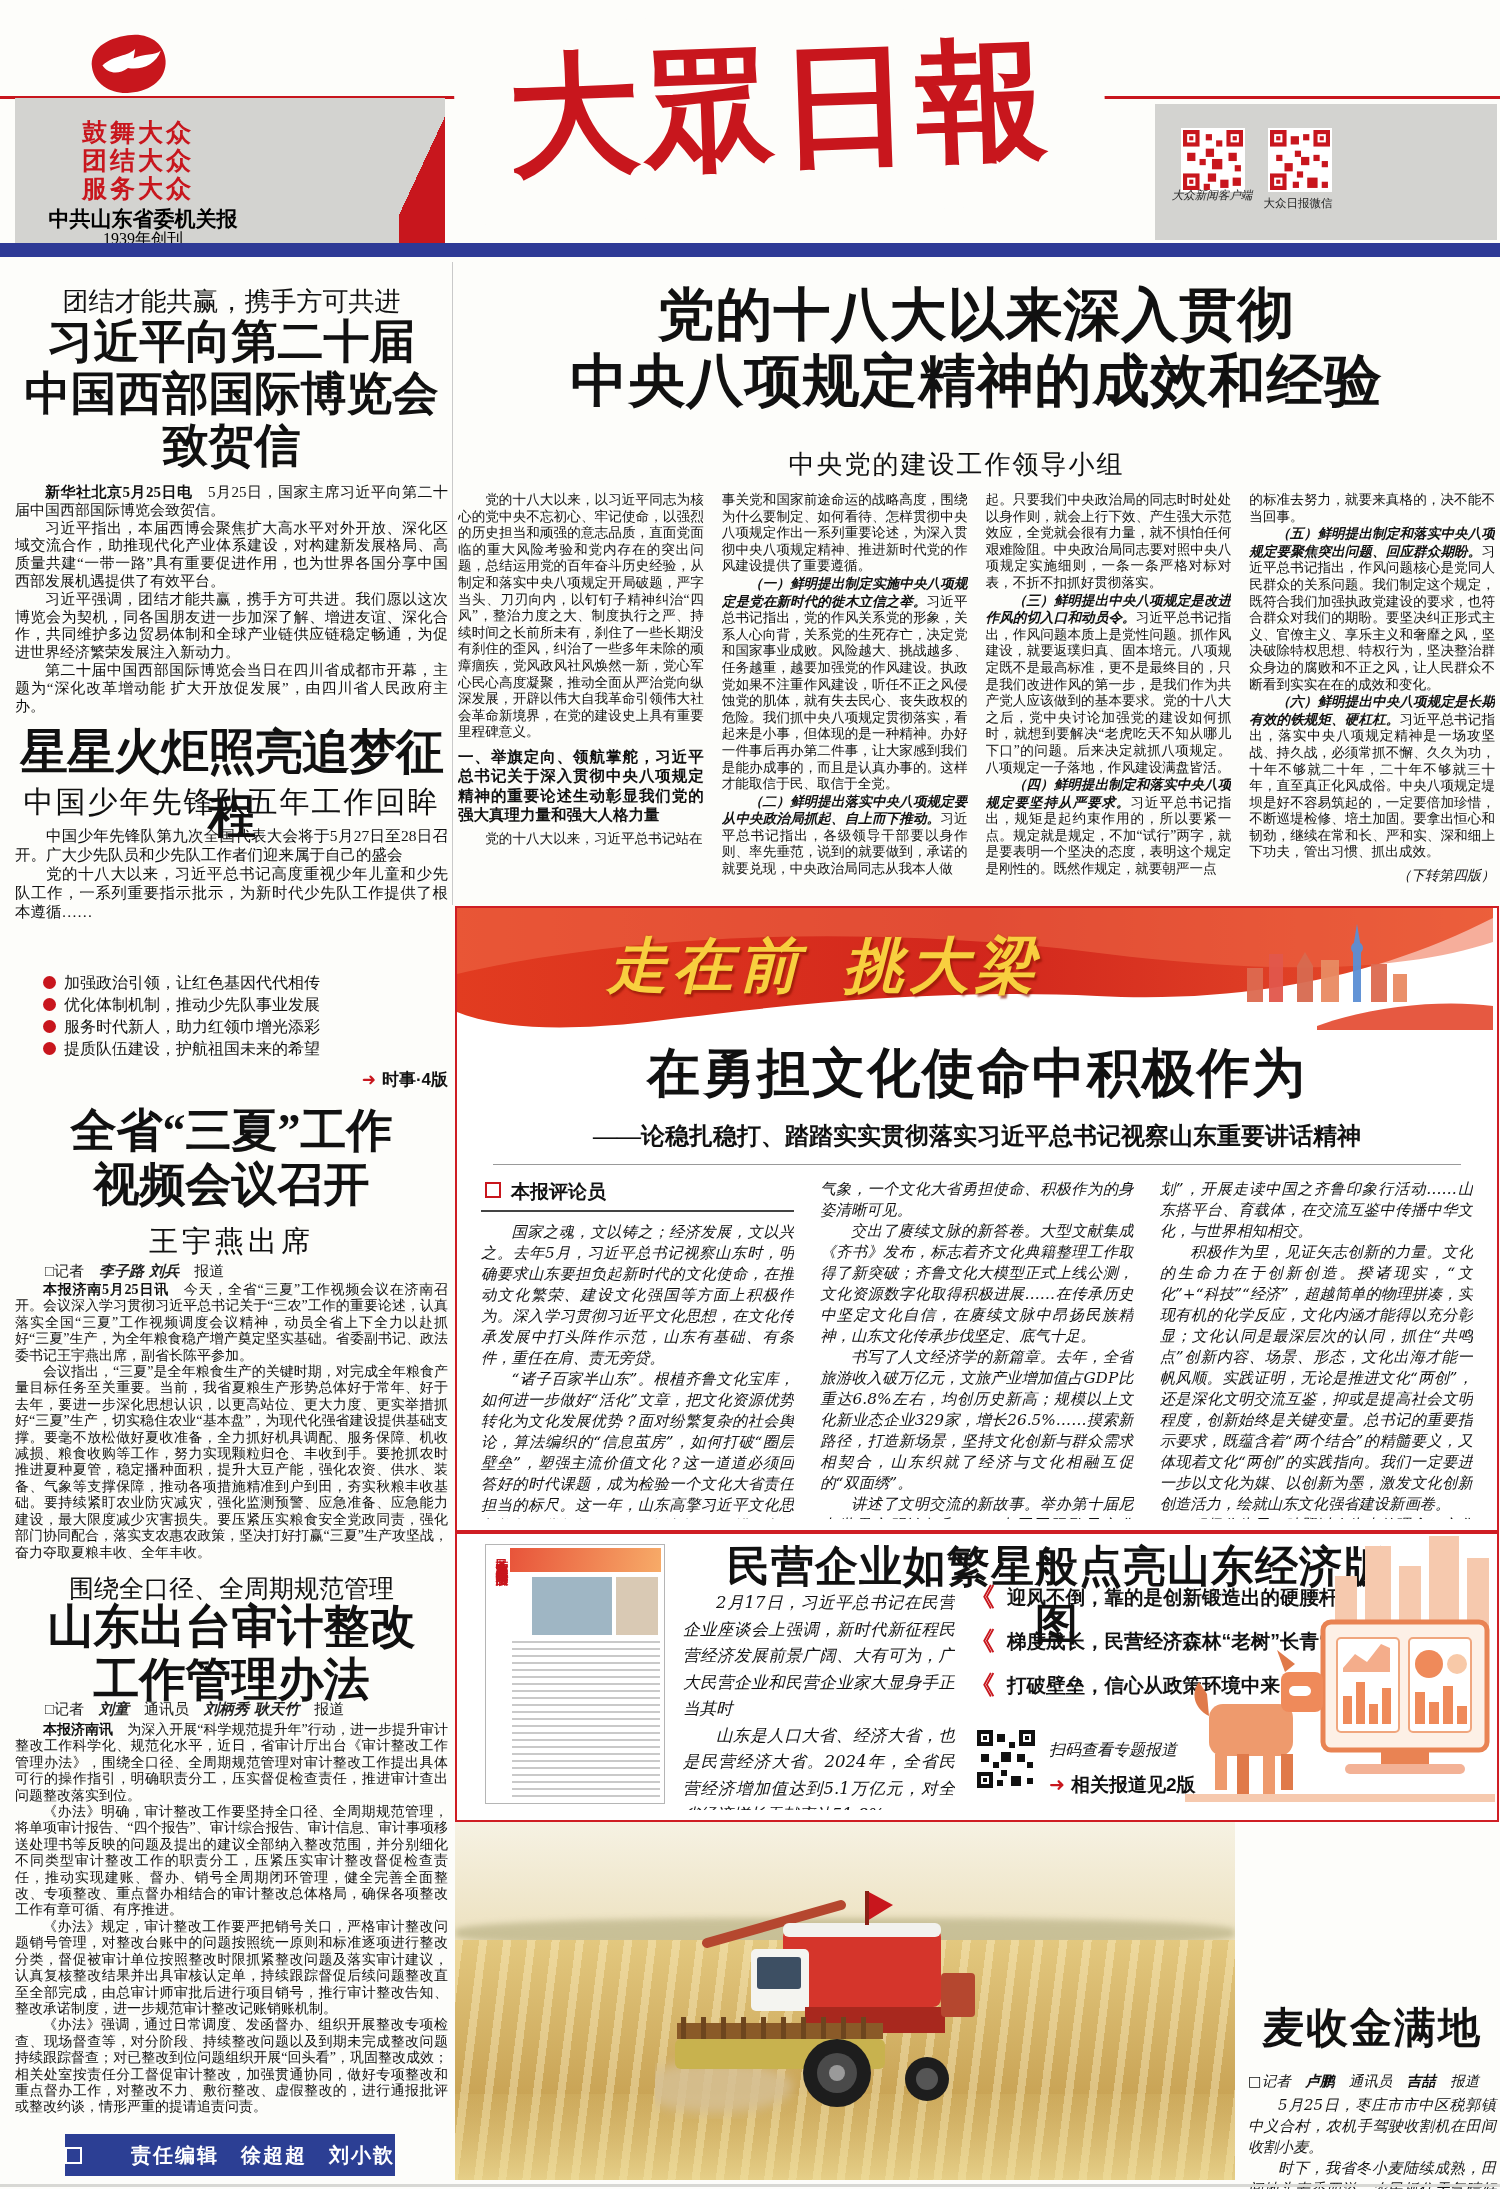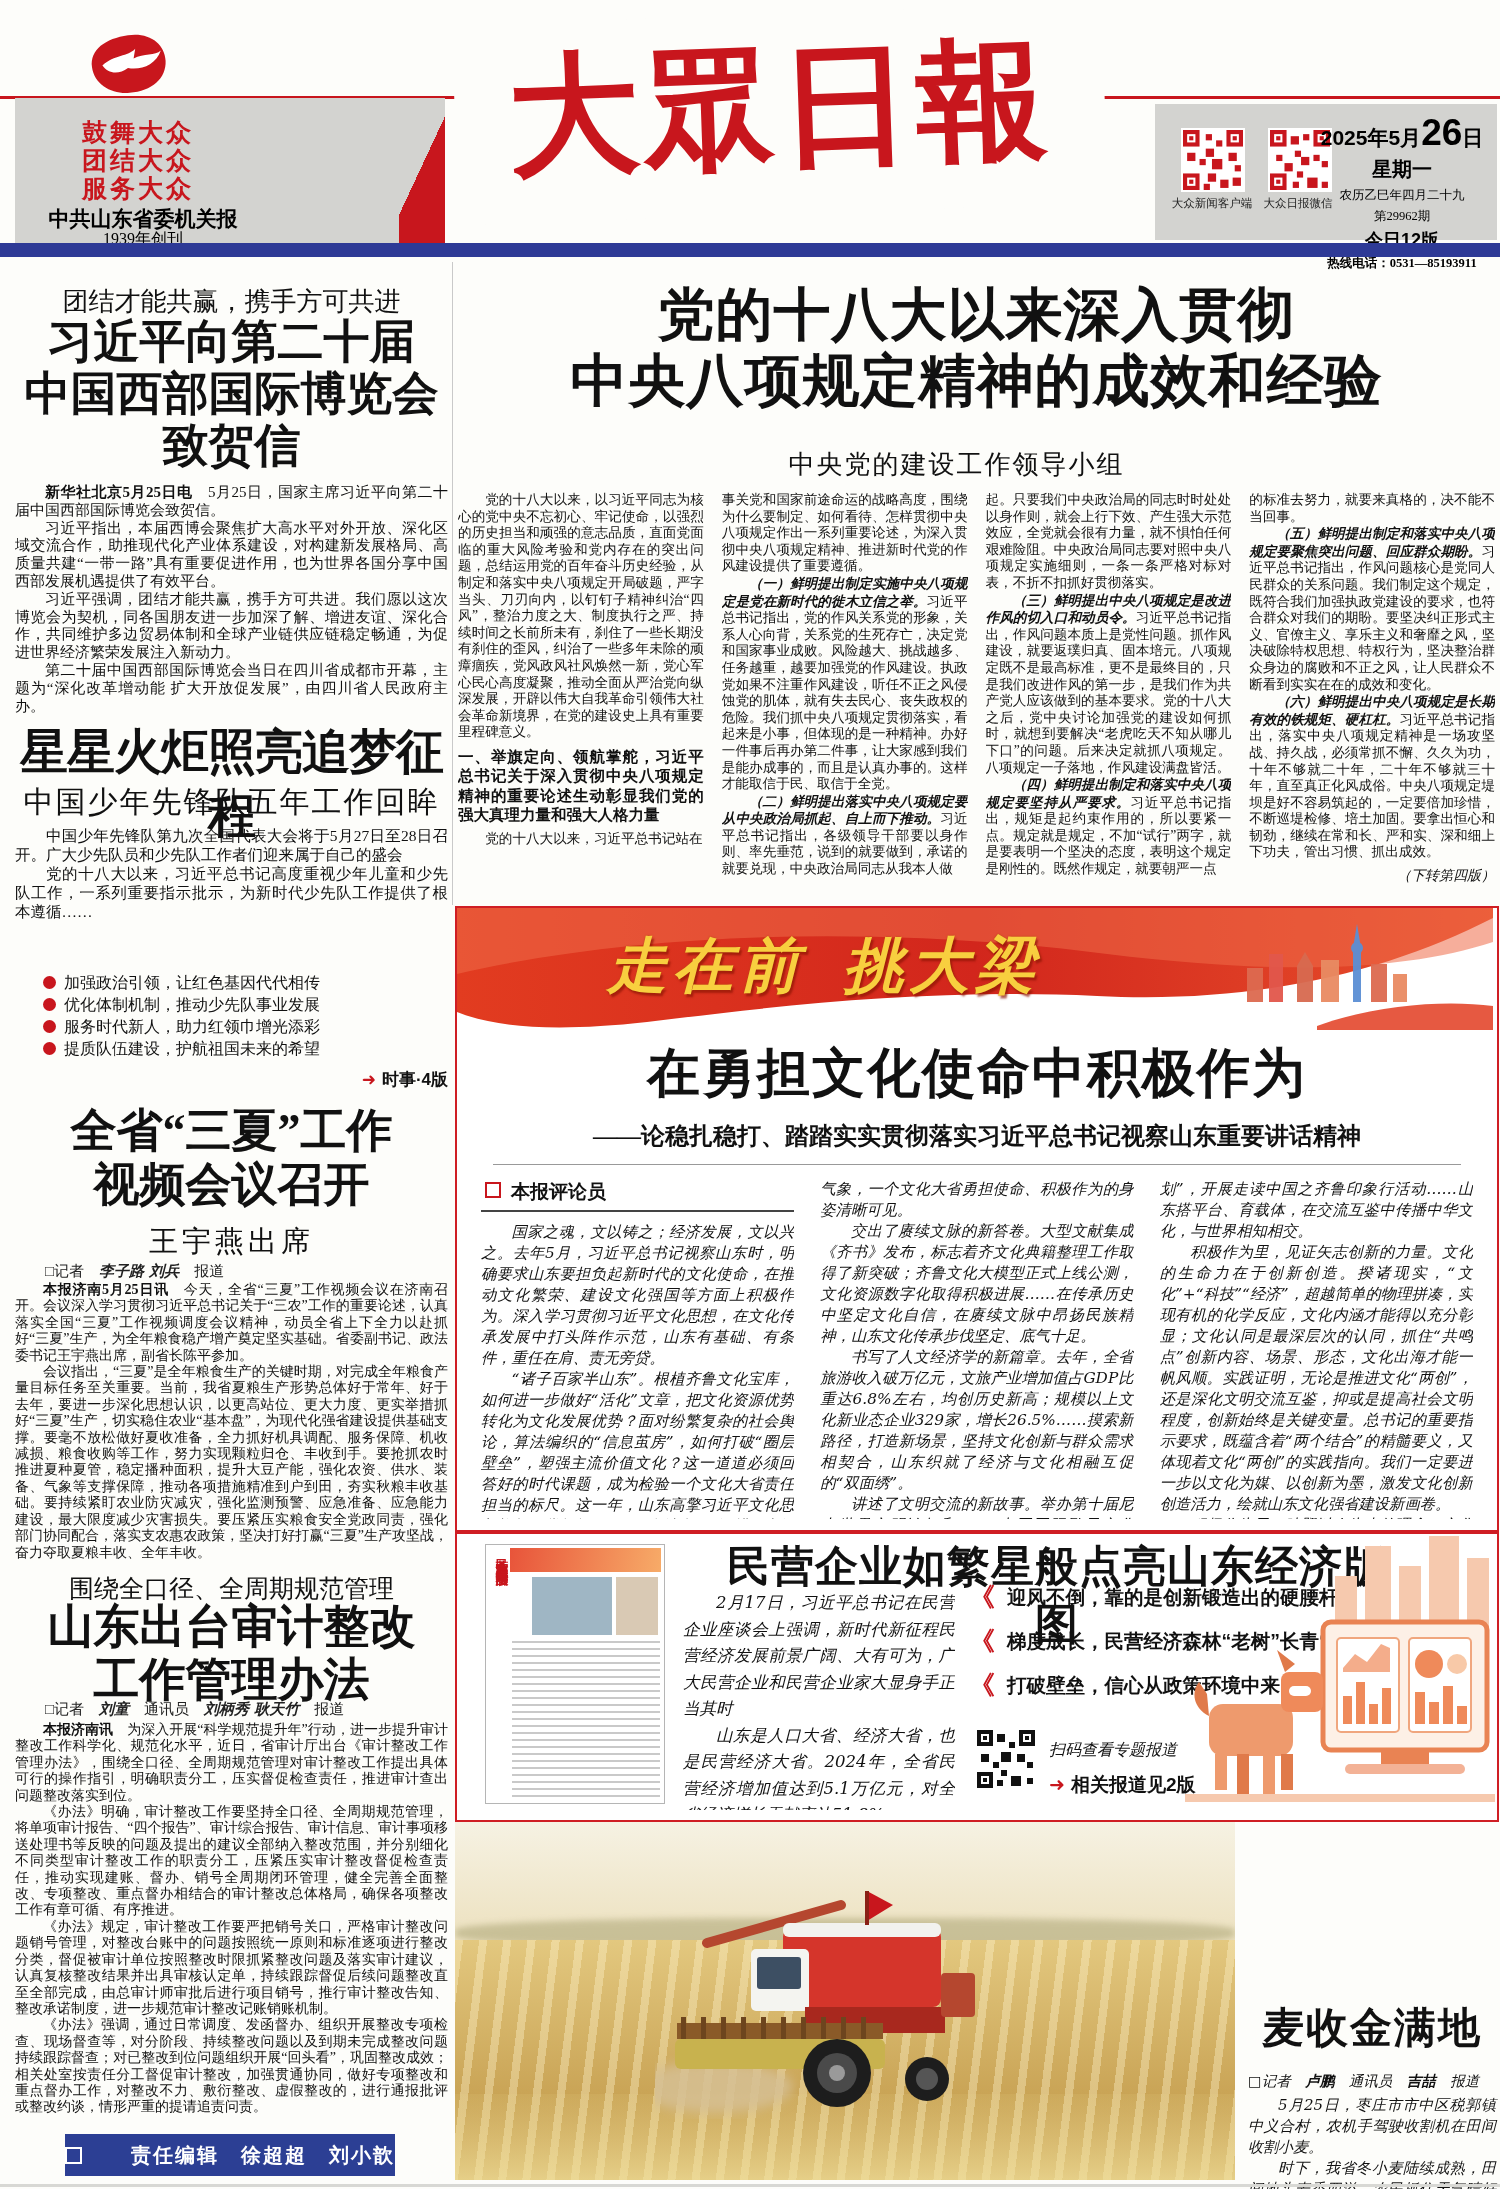--- a/index.html
+++ b/index.html
@@ -221,30 +221,22 @@
             <rect x="11" y="25" width="3" height="3"></rect>
         </g>
         <rect x="2" y="2" width="4" height="4" fill="#fff"></rect>
           <rect x="23" y="2" width="4" height="4" fill="#fff"></rect>
           <rect x="2" y="23" width="4" height="4" fill="#fff"></rect>
         <rect x="3" y="3" width="2" height="2" fill="currentColor"></rect>
           <rect x="24" y="3" width="2" height="2" fill="currentColor"></rect>
           <rect x="3" y="24" width="2" height="2" fill="currentColor"></rect>
       </svg>
     </div>
-    <div class="qr-label" style="left:12px;top:92px;">大众新闻客户端</div>
+    <div class="qr-label" style="left:12px;top:84px;font-style:italic;">大众新闻客户端</div>
     <div class="qr-label" style="left:98px;top:92px;">大众日报微信</div>
-    <div class="date-col">
-      <div class="date-line1"><span>2025年5月</span><span class="big">26</span><span>日</span></div>
-      <div class="weekday">星期一</div>
-      <div class="lunar">农历乙巳年四月二十九</div>
-      <div class="issue">第29962期</div>
-      <div class="pages">今日12版</div>
-      <div class="hotline">热线电话：0531—85193911</div>
-    </div>
   </div>
   <div class="abs blue-bar"></div>
   <div class="abs vdiv"></div>
 
   <div class="abs lcol center kicker" style="top:284px;">团结才能共赢，携手方可共进</div>
   <div class="abs lcol center a1-title" style="top:316px;">
     <div>习近平向第二十届</div>
     <div>中国西部国际博览会</div>
     <div>致贺信</div>
   </div>

